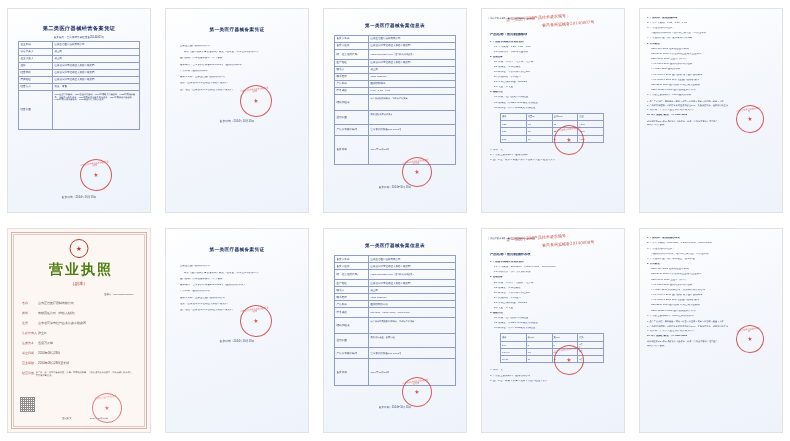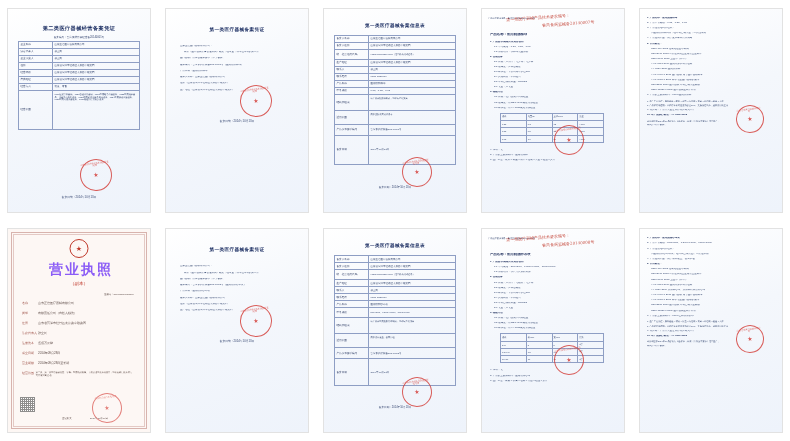--- a/index.html
+++ b/index.html
@@ -168,21 +168,21 @@
     align-items: center;
     justify-content: center;
     font-size: 7px;
   }
   .lic-title {
     position: absolute;
     left: 4px; right: 0;
     text-align: center;
     font-size: 14px;
     font-weight: bold;
-    color: #8b5cf6;
+    color: #4d7c0f;
     letter-spacing: 2px;
     font-family: "DejaVu Serif", serif;
   }
   .lic-sub {
     position: absolute;
     left: 0; right: 0;
     text-align: center;
     font-size: 4.5px;
     color: #c0392b;
   }

